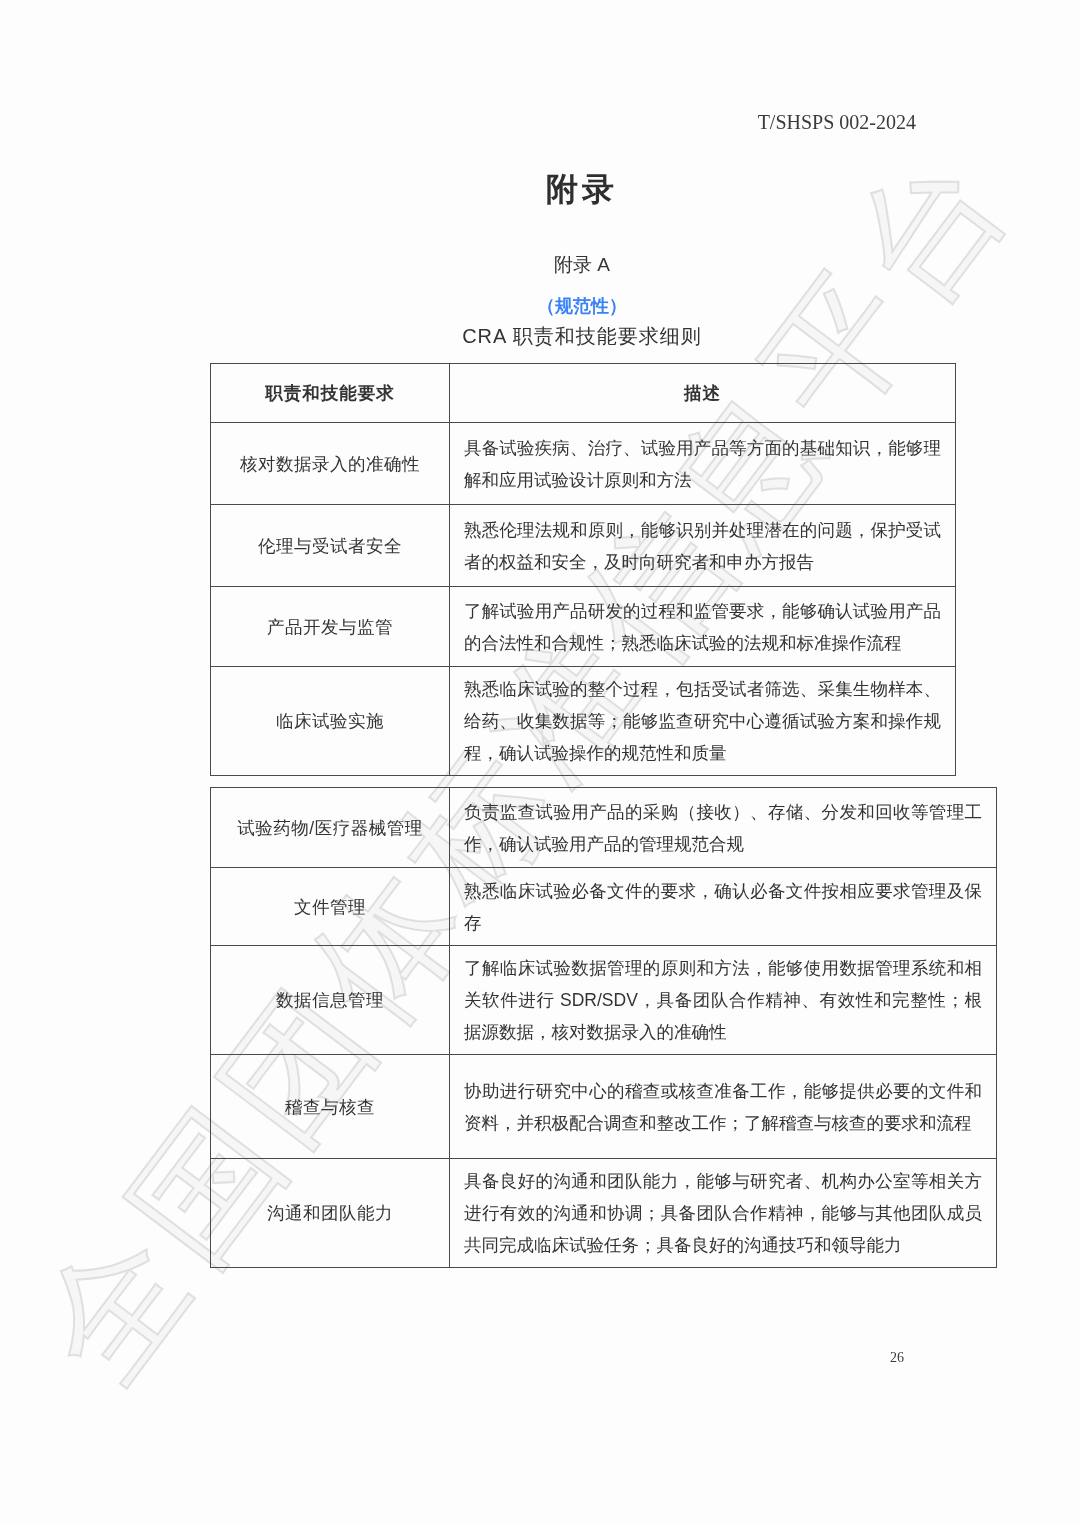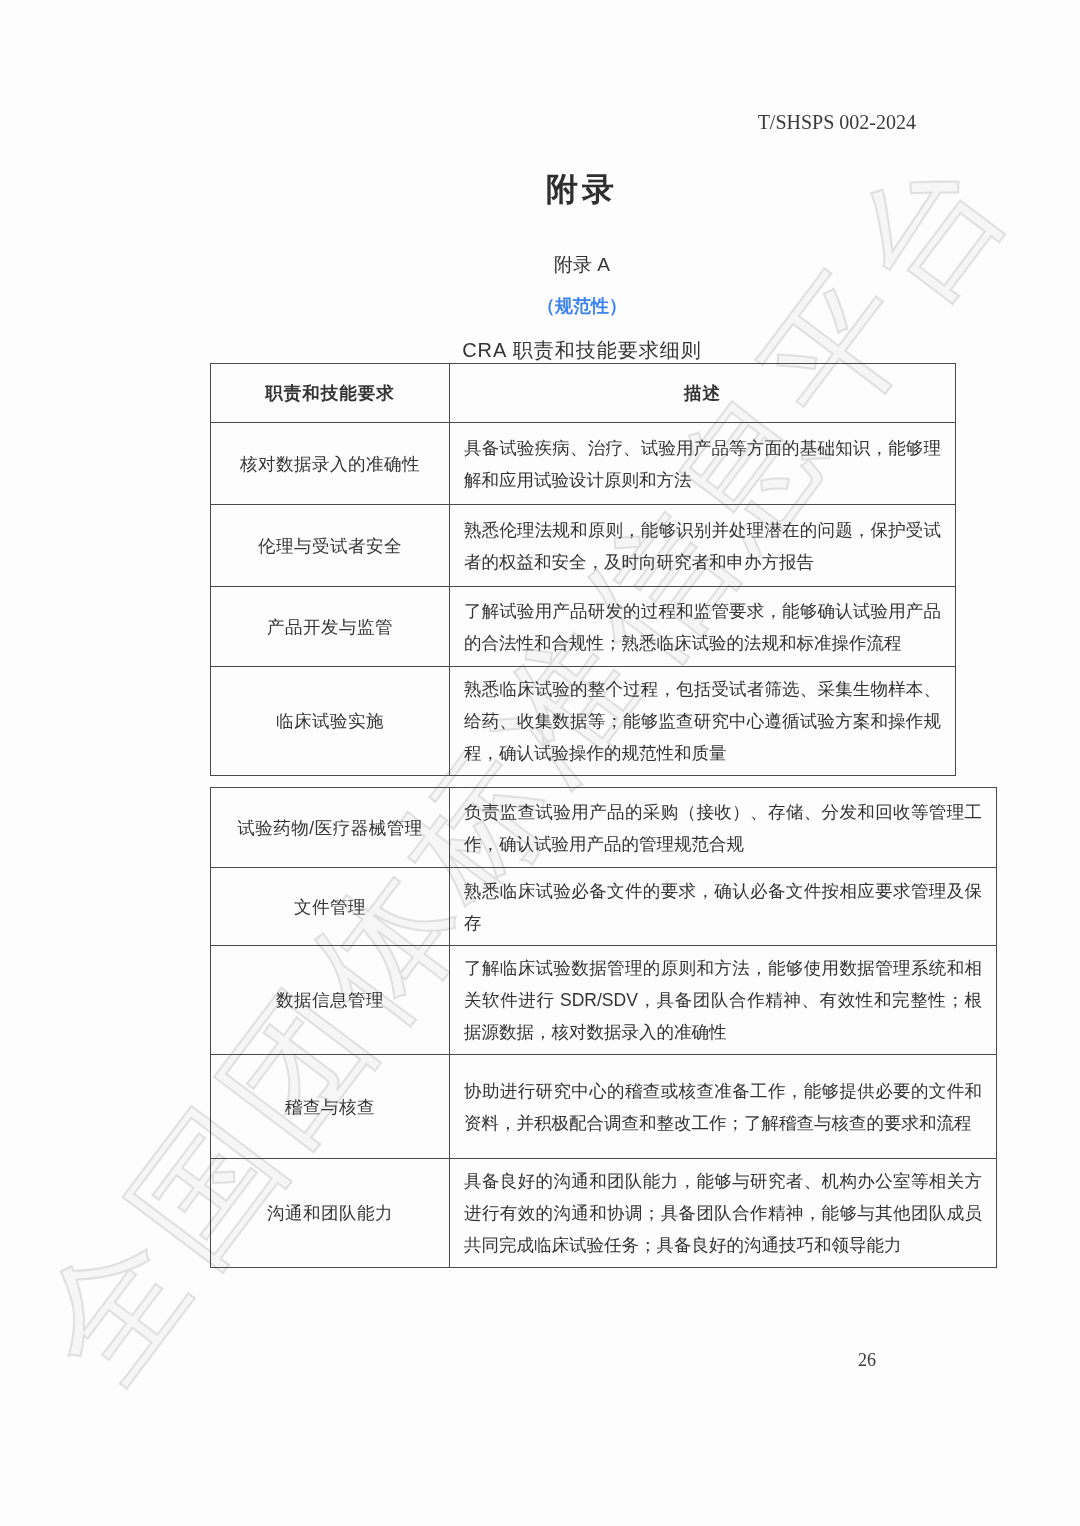--- a/index.html
+++ b/index.html
@@ -27,34 +27,34 @@
     pointer-events:none;
   }
   
   .doc-code{
     position:absolute;top:111px;right:164px;
     font-family:"Liberation Serif","DejaVu Serif",serif;
     font-size:20px;color:#3a3a3a;
     z-index:2;
   }
   .page-num{
-    position:absolute;top:1350px;left:858px;
+    position:absolute;top:1350px;left:890px;
     font-family:"Liberation Serif","DejaVu Serif",serif;
-    font-size:18px;color:#3a3a3a;
+    font-size:14px;color:#3a3a3a;
     z-index:2;
   }
   
   .titles{
     position:absolute;left:210px;top:168px;width:744px;
     text-align:center;z-index:2;
   }
   .title-main{font-size:32px;font-weight:600;color:#2e2e2e;letter-spacing:4px;}
   .title-appendix{margin-top:40px;font-size:19px;font-weight:500;color:#333;}
   .title-normative{margin-top:16px;font-size:18px;font-weight:700;color:#3b82f6;}
-  .title-sub{margin-top:19px;font-size:20px;font-weight:500;color:#333;letter-spacing:1px;}
+  .title-sub{margin-top:5px;font-size:20px;font-weight:500;color:#333;letter-spacing:1px;}
   
   table.skills{
     position:absolute;left:210px;width:746px;
     border-collapse:collapse;table-layout:fixed;
     z-index:1;background:transparent;
     font-size:17.5px;color:#333;
   }
   table.t1{top:363px;}
   table.t2{top:787px;}
   table.skills td{

